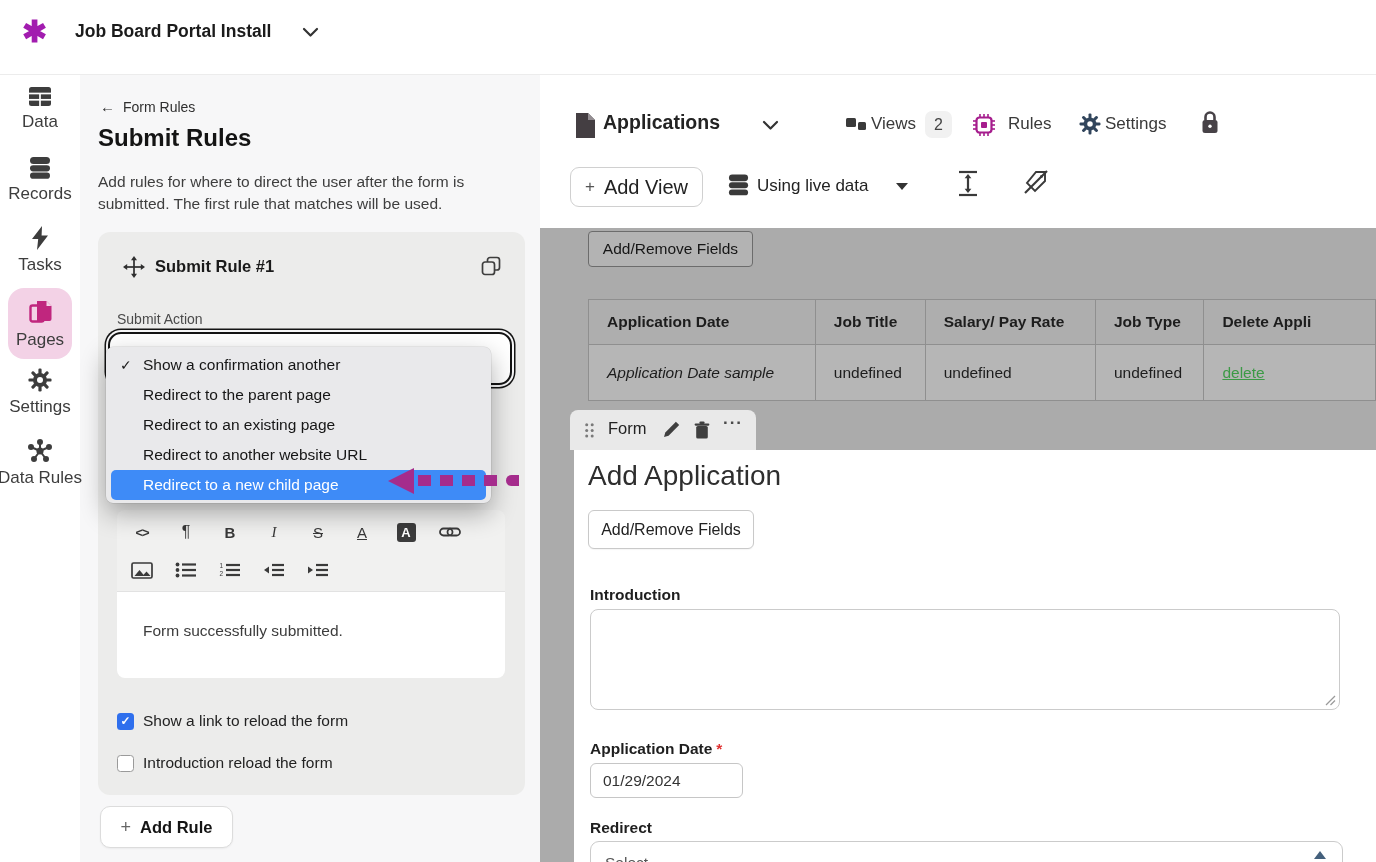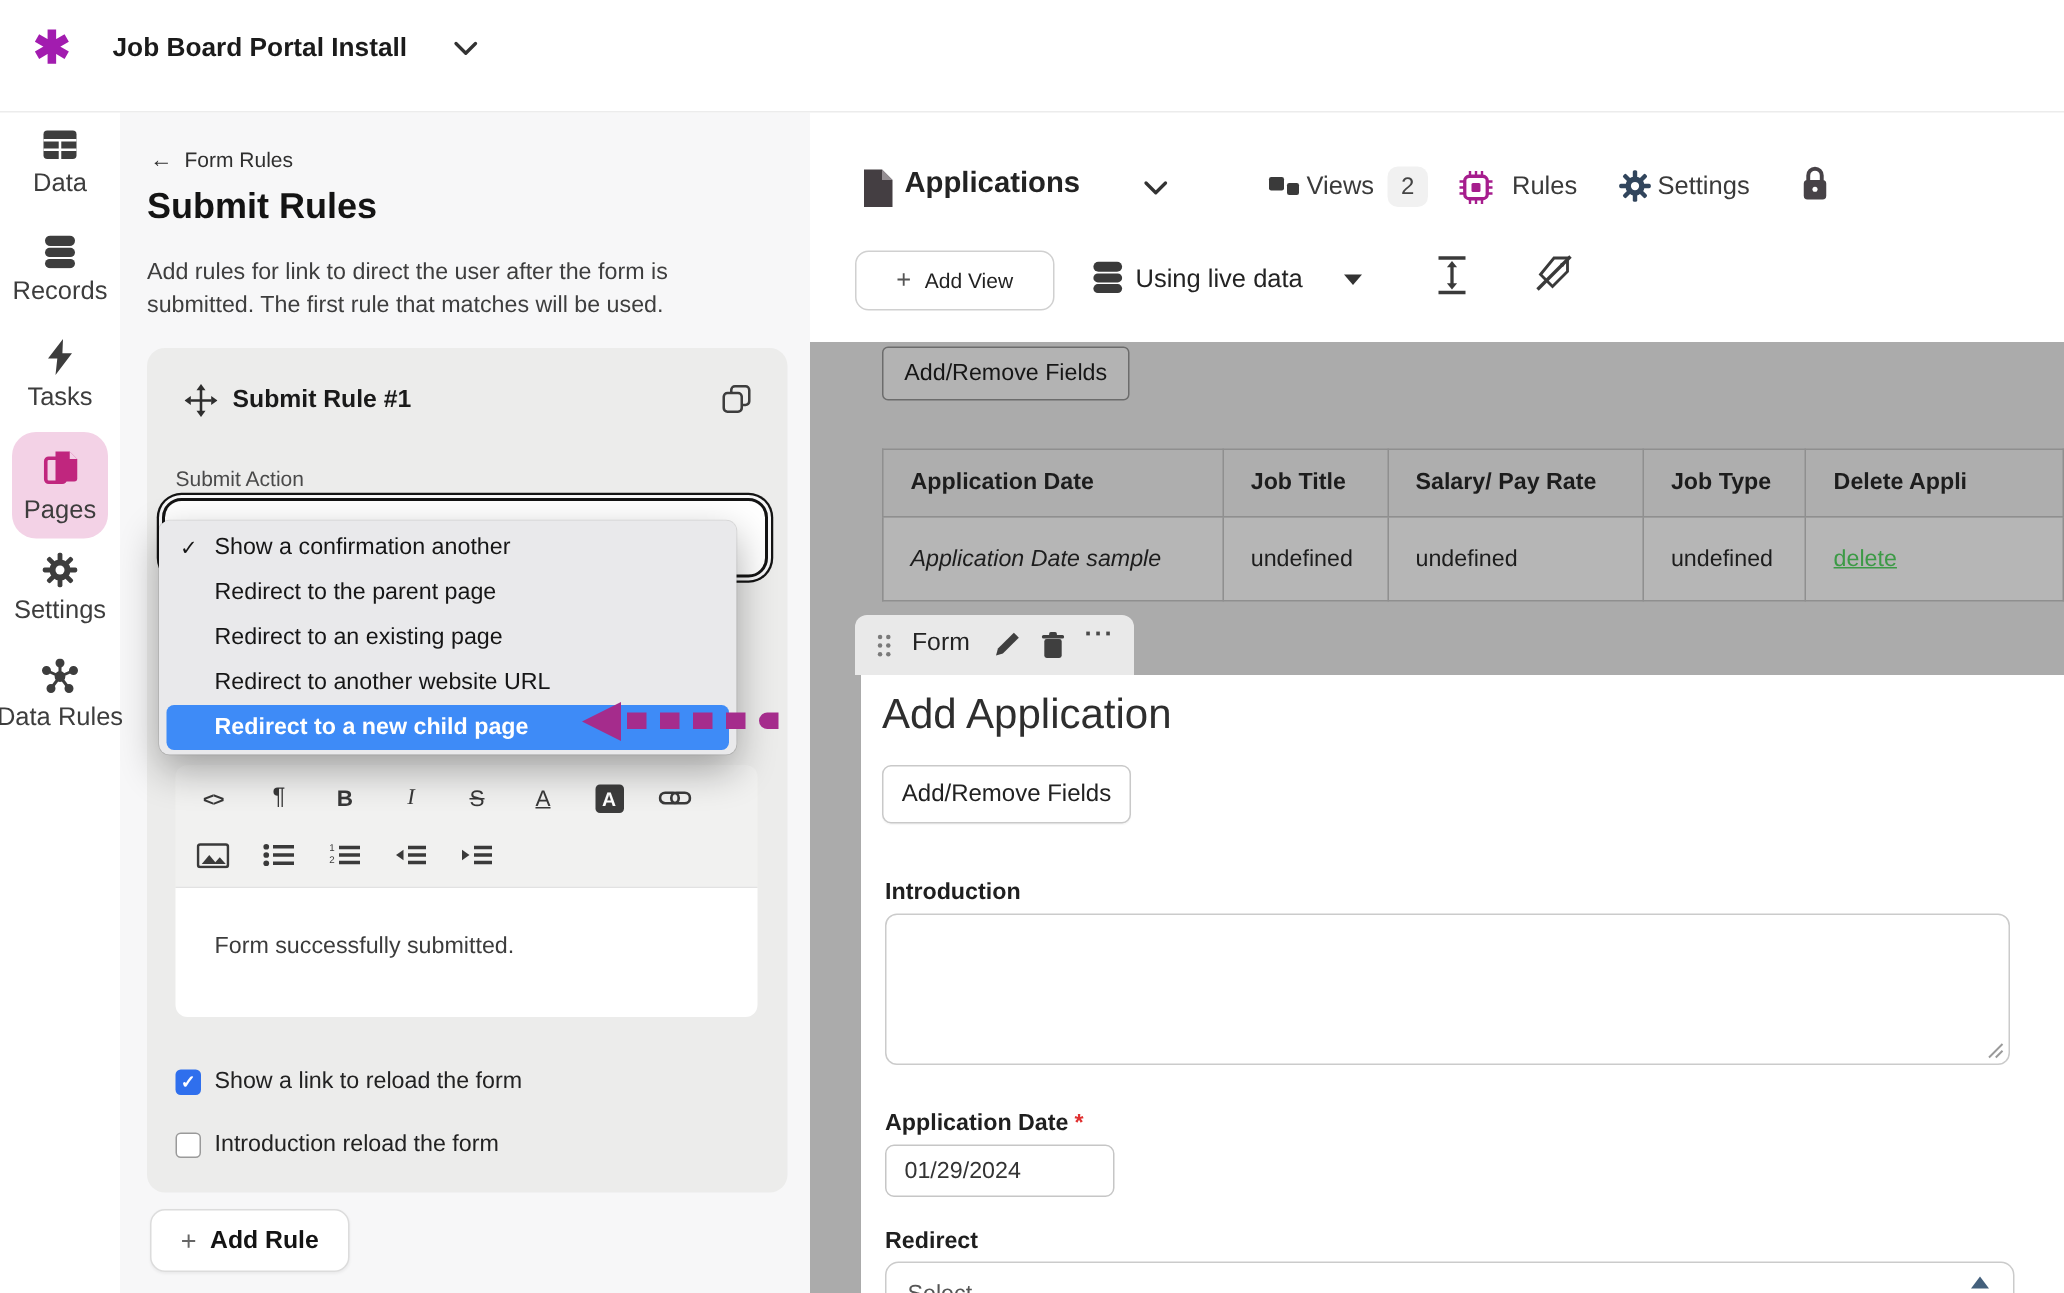--- a/index.html
+++ b/index.html
@@ -29,21 +29,21 @@
   .rule-head-title { position:absolute; left:57px; top:25px; font-size:16.5px; font-weight:700; color:#1a1a1a; }
   .move-ic { position:absolute; left:25px; top:24px; }
   .copy-ic { position:absolute; left:383px; top:24px; cursor:pointer; }
   .action-label { position:absolute; left:19px; top:79px; font-size:14px; color:#4a4a4a; }
 
   .select-closed { position:absolute; left:10px; top:100px; width:404px; height:53px; background:#fff; border:2px solid #141414; border-radius:13px; box-shadow:0 0 0 2px #f7f7f8, 0 0 0 3.5px #141414; z-index:1; }
 
   .dropdown-menu { position:absolute; left:8px; top:115px; width:385px; background:#e9e9eb; border-radius:7px; box-shadow:0 10px 26px rgba(0,0,0,.32), 0 0 0 0.5px rgba(0,0,0,.12); padding:3px 0; z-index:2; }
   .dd-option { position:relative; height:30px; line-height:30px; font-size:15.5px; color:#161616; padding-left:37px; white-space:nowrap; cursor:pointer; }
   .dd-option .check { position:absolute; left:14px; top:0; font-size:14px; }
-  .dd-option.highlight { margin:0 5px; padding-left:32px; background:#3e8bf7; color:#fff; border-radius:5px; font-weight:700; }
+  .dd-option.highlight { margin:0 5px; padding-left:32px; background:#3e8bf7; color:#fff; border-radius:5px; font-weight:400; }
 
   .annotation { position:absolute; left:290px; top:236px; width:135px; height:26px; z-index:3; pointer-events:none; }
   .ann-tri { position:absolute; left:0; top:0; width:0; height:0; border-top:13px solid transparent; border-bottom:13px solid transparent; border-right:26px solid #a52c8c; }
   .ann-sq { position:absolute; top:7px; width:13px; height:11px; background:#a52c8c; }
   .ann-pill { position:absolute; top:7px; width:13px; height:11px; background:#a52c8c; border-radius:6px 0 0 6px; }
 
   .editor { position:absolute; left:19px; top:278px; width:388px; border-radius:8px; }
   .editor-toolbar { height:82px; background:#f1f1f0; border-radius:8px 8px 0 0; border-bottom:1px solid #e2e2e2; position:relative; }
   .tb-row { position:absolute; left:13px; display:flex; gap:20px; align-items:center; }
   .tb-row1 { top:10px; }
@@ -79,21 +79,21 @@
   .nav-views { position:absolute; left:331px; top:39px; font-size:17px; color:#3a3a3a; cursor:pointer; }
   .views-badge { position:absolute; left:385px; top:36px; width:27px; height:27px; background:#f1f1f1; border-radius:7px; font-size:16px; color:#444; display:flex; align-items:center; justify-content:center; }
   .nav-ic-rules { position:absolute; left:432px; top:38px; }
   .nav-rules { position:absolute; left:468px; top:39px; font-size:17px; color:#3a3a3a; cursor:pointer; }
   .nav-ic-gear { position:absolute; left:539px; top:38px; color:#31455c; }
   .nav-settings { position:absolute; left:565px; top:39px; font-size:17px; color:#3a3a3a; cursor:pointer; }
   .lock-ic { position:absolute; left:661px; top:35px; }
 
   .add-view-btn { position:absolute; left:30px; top:92px; width:133px; height:40px; background:#fff; border:1px solid #d0d0d0; border-radius:9px; display:flex; align-items:center; justify-content:center; gap:9px; cursor:pointer; }
   .add-view-btn .plus { font-size:17px; color:#555; }
-  .add-view-btn .lbl { font-size:14px; color:#222; font-weight:500; }
+  .add-view-btn .lbl { font-size:20px; color:#222; font-weight:500; }
   .db-ic { position:absolute; left:187px; top:99px; }
   .live-data { position:absolute; left:217px; top:101px; font-size:17px; font-weight:500; color:#232323; cursor:pointer; }
   .live-caret { position:absolute; left:356px; top:108px; width:0; height:0; border-left:6px solid transparent; border-right:6px solid transparent; border-top:7px solid #333; }
   .height-ic { position:absolute; left:417px; top:95px; cursor:pointer; }
   .tagslash-ic { position:absolute; left:482px; top:94px; cursor:pointer; }
 
   
   #stage { position:absolute; left:540px; top:228px; width:836px; height:634px; background:#ababab; overflow:hidden; }
   .ghost-btn { position:absolute; left:48px; top:3px; width:165px; height:36px; border:1px solid #6c6c6c; border-radius:4px; background:rgba(255,255,255,.10); font-size:15.5px; color:#161616; display:flex; align-items:center; justify-content:center; cursor:pointer; }
 
@@ -217,21 +217,21 @@
       </span>
       <span class="side-label">Data Rules</span>
     </div>
   </div>
 
   <div id="panel">
     <div class="back-link">
       <span class="arr">←</span><span>Form Rules</span>
     </div>
     <div class="panel-title">Submit Rules</div>
-    <div class="panel-desc">Add rules for link to direct the user after the form is submitted. The first rule that matches will be used.</div>
+    <div class="panel-desc">Add rules for where to direct the user after the form is submitted. The first rule that matches will be used.</div>
 
     <div class="rule-card">
       <span class="move-ic">
         <svg width="22" height="22" viewBox="0 0 22 22">
             <g stroke="#2e2e2e" stroke-width="1.7">
               <line x1="11" y1="4" x2="11" y2="18"></line>
               <line x1="4" y1="11" x2="18" y2="11"></line>
             </g>
             <g fill="#2e2e2e">
               <path d="M11 0 l3 4.2 h-6 z"></path>

